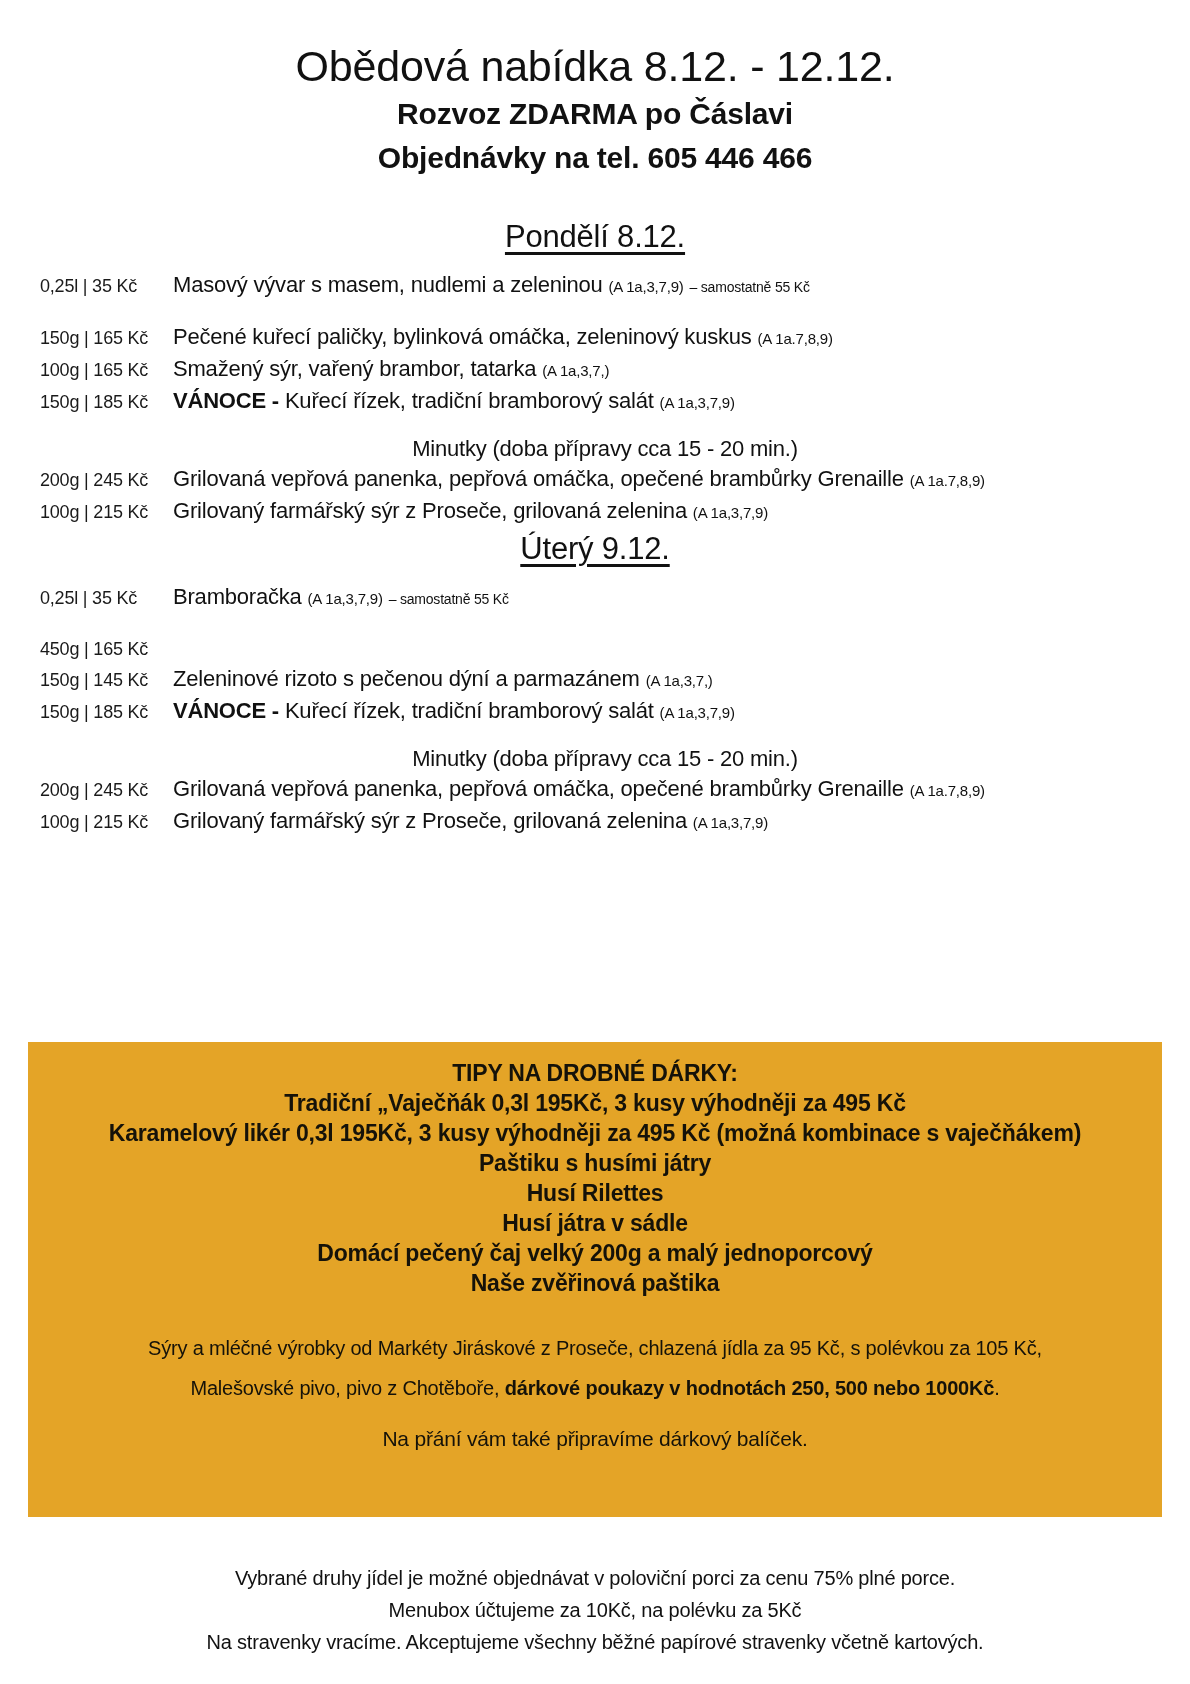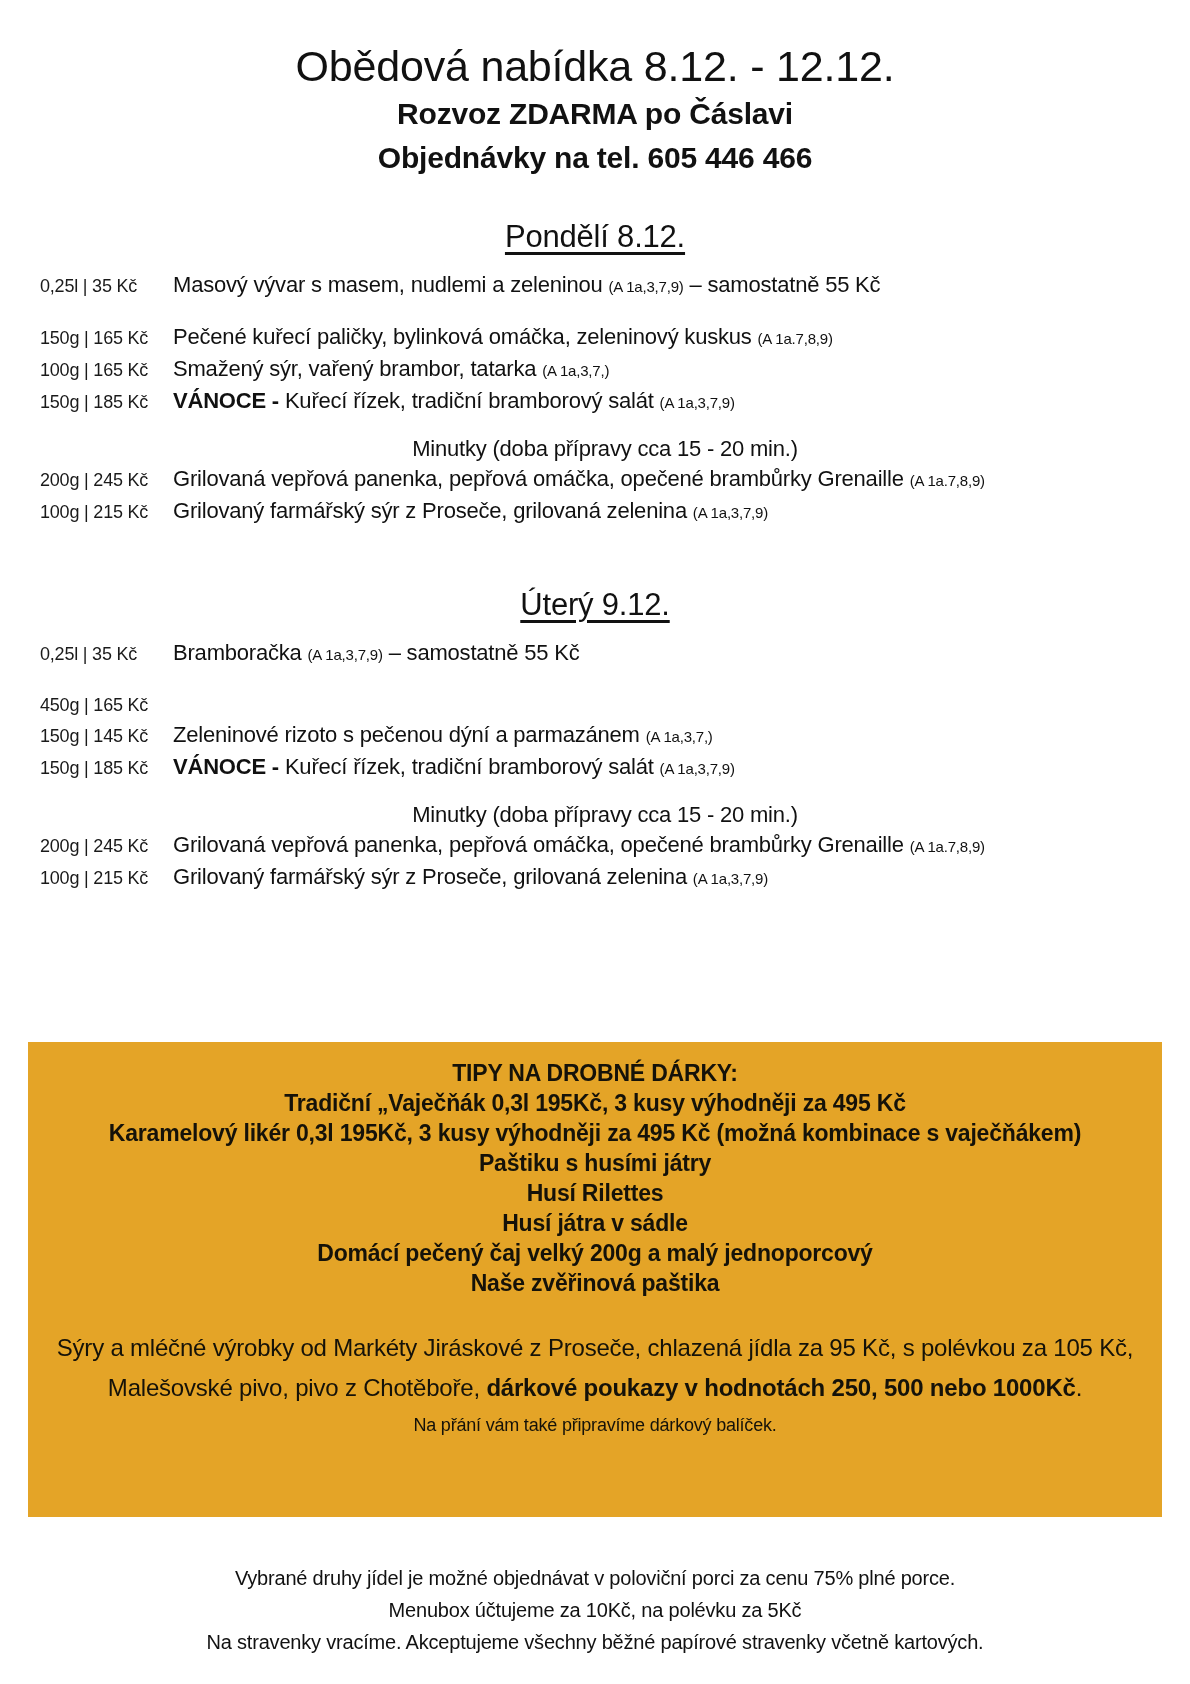--- a/index.html
+++ b/index.html
@@ -20,42 +20,42 @@
   .dash{height:11px;background:#ed7d31;display:inline-block;}
   .d11{width:11px;} .d16{width:16px;} .d26{width:26px;} .d14{width:14px;}
   
   .header{padding-top:40px;text-align:center;}
   .title{font-size:43px;line-height:52px;font-weight:400;}
   .subtitle{font-size:30px;line-height:44px;font-weight:700;}
   
   .day-heading{font-size:31px;line-height:42px;font-weight:400;text-align:center;
     text-decoration:underline;text-underline-offset:5px;}
   .day-mon{margin-top:36px;}
-  .day-tue{margin-top:56px;}
+  .day-tue{}
   .menu{padding-left:40px;padding-right:20px;}
   .menu-row{display:flex;align-items:baseline;font-size:22px;line-height:30px;}
   .soup-row{margin-top:12px;}
   .mains{margin-top:20px;}
   .price{flex:none;width:133px;font-size:18px;color:#1a1a1a;}
   .desc{flex:1;}
   .vanoce{font-weight:700;}
   .allerg{font-size:15px;}
-  .extra{font-size:22px;}
+  .extra{font-size:14px;}
   .minutky-heading{margin-top:16px;font-size:22px;line-height:30px;text-align:center;}
   
   .gift-box{
     position:absolute;left:28px;top:1042px;width:1134px;height:475px;
     background:#e4a427;color:#151209;text-align:center;box-sizing:border-box;
     padding-top:16px;
   }
   .gift-heading{font-size:23px;line-height:30px;font-weight:700;}
   .gift-line{font-size:23px;line-height:30px;font-weight:700;}
-  .gift-para1{margin-top:30px;font-size:24px;line-height:40px;font-weight:400;padding:0 26px;}
+  .gift-para1{margin-top:30px;font-size:20px;line-height:40px;font-weight:400;padding:0 26px;}
   .gift-para1 b{font-weight:700;}
-  .gift-para2{font-size:18px;line-height:34px;font-weight:400;}
+  .gift-para2{margin-top:14px;font-size:21px;line-height:34px;font-weight:400;}
   
   .footer{position:absolute;left:0;top:1562px;width:100%;text-align:center;}
   .footer-line{font-size:20px;line-height:32px;}
 </style>
 </head>
 <body>
 
 <div class="page">
 
 

